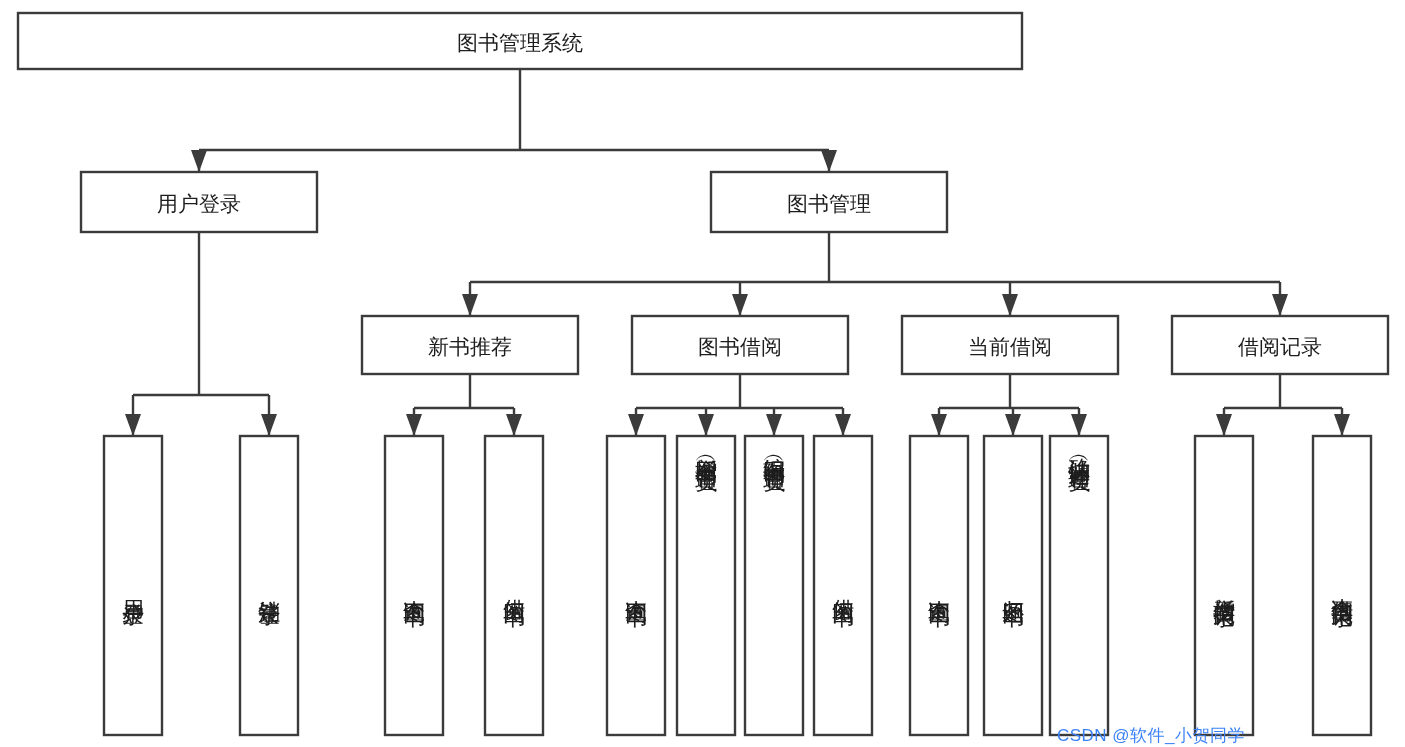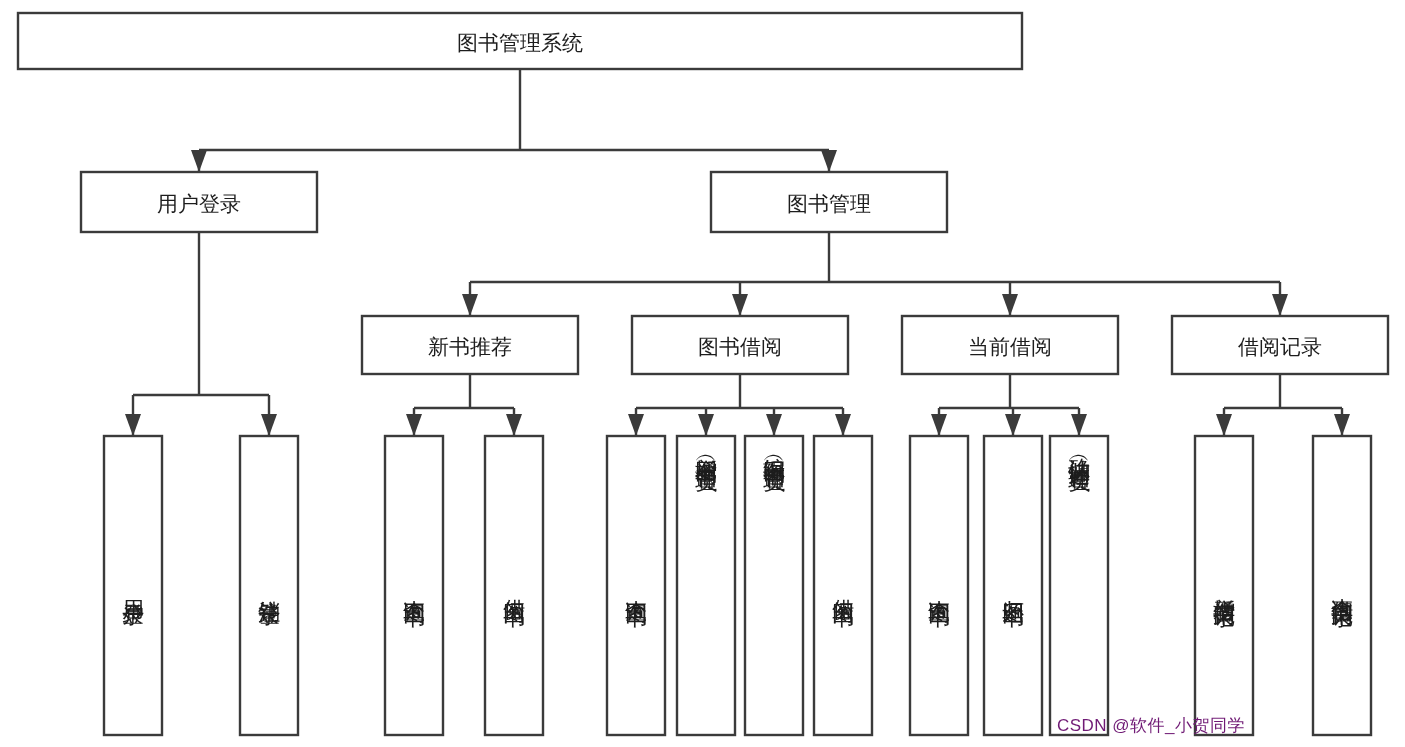--- a/index.html
+++ b/index.html
@@ -66,24 +66,24 @@
     user-select: none;
   }
   .node-label-v.align-top {
     justify-content: flex-start;
     padding-top: 4px;
     box-sizing: border-box;
   }
   .watermark {
     position: absolute;
     right: 8px;
-    bottom: 10px;
+    bottom: 0;
     font-family: "Liberation Sans", "DejaVu Sans", sans-serif;
     font-size: 17px;
-    color: #701a75;
+    color: #3b82f6;
     letter-spacing: 0.5px;
     user-select: none;
     white-space: nowrap;
   }
 </style>
 </head>
 <body>
 
 <div id="diagram-root">
 

